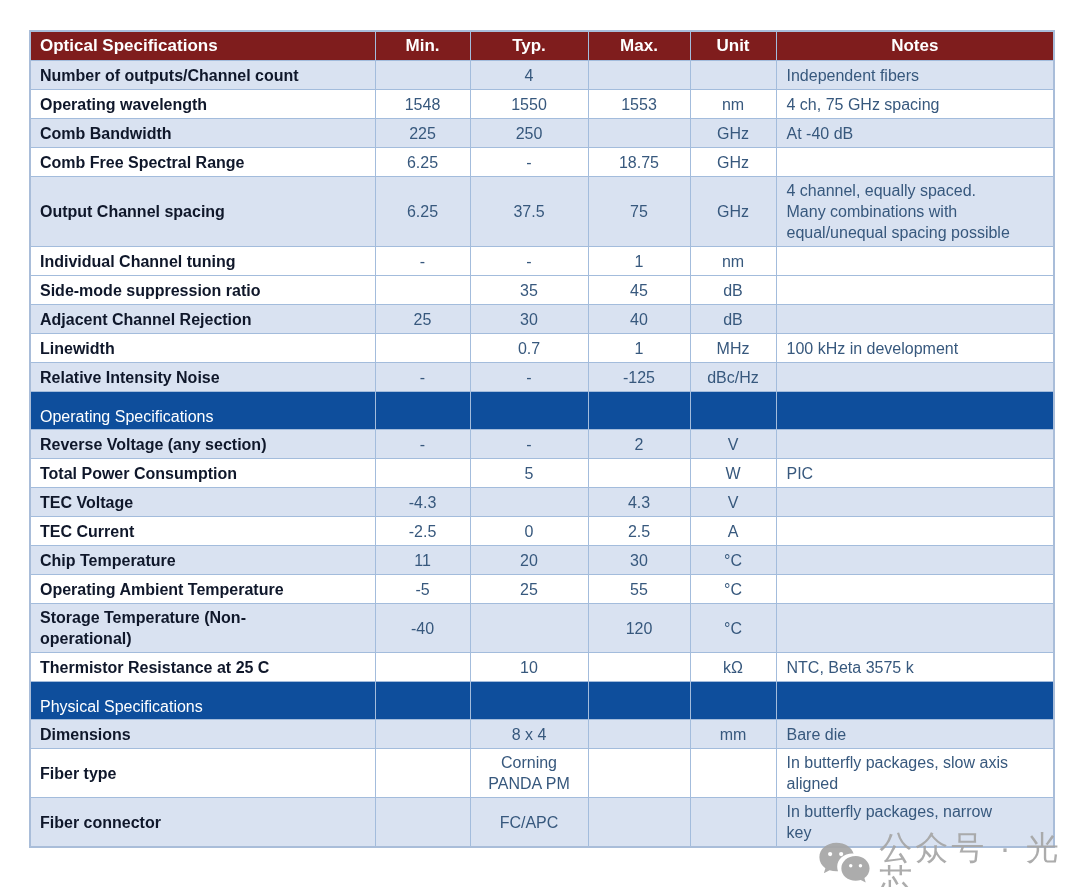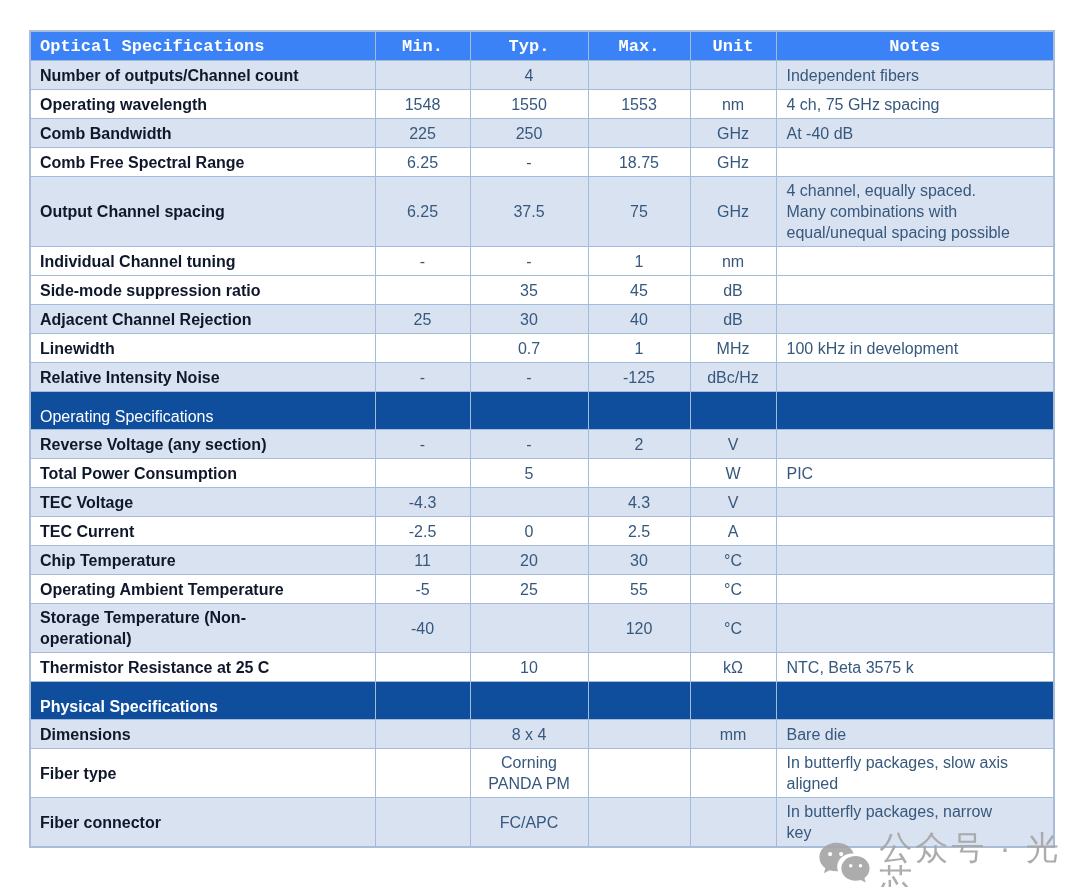--- a/index.html
+++ b/index.html
@@ -13,42 +13,42 @@
     border-collapse:collapse; table-layout:fixed; width:1024px;
     border:2px solid #a9bdd9;
   }
   table.spec th, table.spec td {
     border:1px solid #a3bcdc;
     white-space:pre-line;
     overflow:hidden;
     vertical-align:middle;
   }
   thead th {
-    background:#3b82f6; color:#ffffff;
+    background:#7f1d1d; color:#ffffff;
     font-size:17px; font-weight:bold;
-    padding:3px 6px; height:22px; text-align:center;font-family:Liberation Mono, monospace;
+    padding:3px 6px; height:22px; text-align:center;
   }
   thead th.c-label { text-align:left; padding-left:9px; }
   tbody td {
     font-size:16px; line-height:21px; color:#37587d;
     text-align:center; padding:3px 6px; height:22px;
   }
   tbody td.c-label {
     text-align:left; padding-left:9px;
     color:#0f172a; font-weight:bold;
   }
   tbody td.c-notes { text-align:left; padding-left:10px; padding-right:28px; }
   tr.r-light td { background:#d9e2f1; }
   tr.r-white td { background:#ffffff; }
   tr.r-section td {
     background:#0e4e9c; color:#ffffff;
     height:18px; padding-top:14px; padding-bottom:2px;
   }
   tr.r-section td.c-label { color:#ffffff; font-weight:normal; }
-  tr.r-section.bold td.c-label { font-weight:bold; }
+  tr.r-section.bold td.c-label { font-weight:normal; }
   .watermark {
     position:absolute; left:818px; top:831px;
     display:flex; align-items:center; gap:8px;
     color:#a6a6a6; opacity:0.92;
   }
   .wm-text {
     font-size:33px; letter-spacing:3px; line-height:1;
     font-weight:normal;
   }
 </style>

